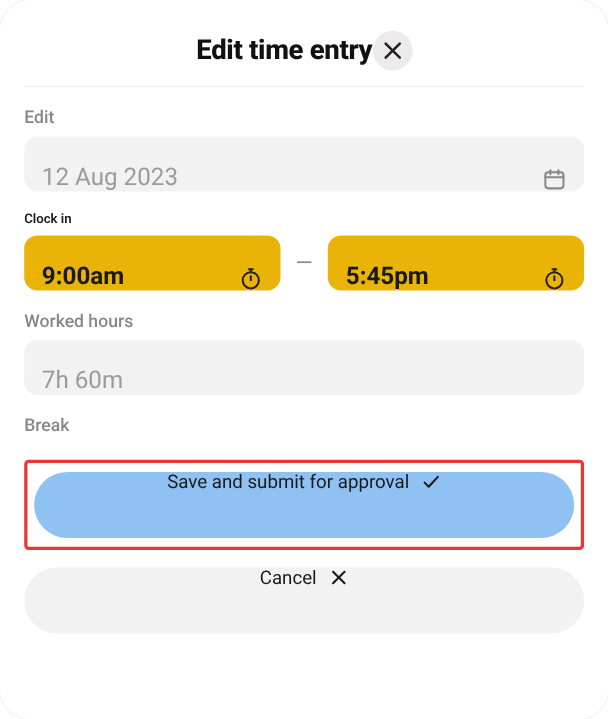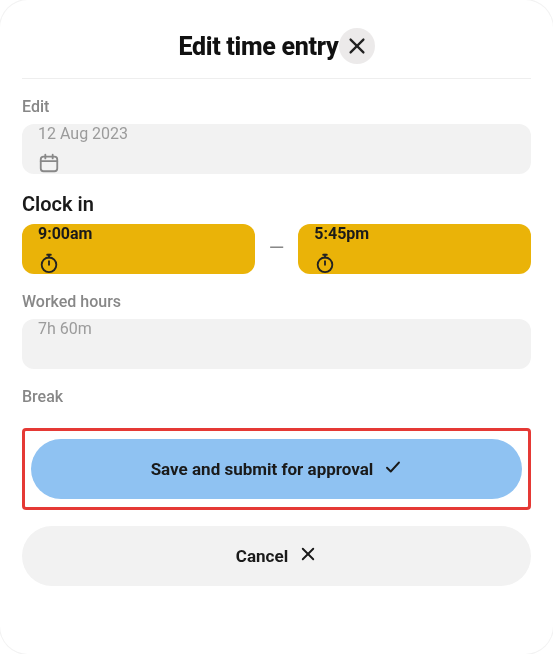--- a/index.html
+++ b/index.html
@@ -11,40 +11,40 @@
   .header { display: flex; align-items: center; justify-content: center; }
   .title { font-size: 25px; font-weight: 800; color: #111; letter-spacing: -0.3px; }
   .close-btn {
     width: 36px; height: 36px; border-radius: 50%; background: #eceaea; border: none;
     display: flex; align-items: center; justify-content: center; cursor: pointer;
   }
   .close-btn svg { width: 14px; height: 14px; }
   .divider { height: 1px; background: #eee; margin-top: 14px; }
   .field { margin-top: 18px; }
   .label { font-size: 16px; color: #878787; font-weight: 500; margin-bottom: 8px; display: block; }
-  .label-dark { font-size: 20px; color: #1a1a1a; font-weight: 600; margin-bottom: 8px; display: block; }
+  .label-dark { font-size: 12px; color: #1a1a1a; font-weight: 600; margin-bottom: 8px; display: block; }
   .input-box {
     width: 100%; height: 50px; border-radius: 12px; background: #f2f2f2; border: none;
-    display: flex; align-items: flex-start; justify-content: space-between;
-    padding: 0 16px; font-size: 16px; color: #9b9b9b; flex-direction: column;
+    display: flex; align-items: flex-end; justify-content: space-between;
+    padding: 0 16px; font-size: 22px; color: #9b9b9b;
   }
   .input-box.editable { background: #eab308; color: #1a1a1a; font-weight: bold; }
   .input-box .value { flex: 1; }
   .time-row { display: flex; align-items: flex-end; gap: 14px; margin-top: 18px; }
   .time-col { flex: 1; }
   .dash-sep { color: #888; font-size: 20px; padding-bottom: 14px; padding-top: 22px; }
   .icon-slot { display: flex; align-items: center; color: #555; }
   .icon-slot svg { width: 22px; height: 22px; }
   .highlight-frame {
     border: 3px solid #e53935; border-radius: 4px; padding: 8px 6px; margin-top: 22px;
   }
   .btn {
     width: 100%; height: 60px; border-radius: 30px; border: none; cursor: pointer;
-    display: flex; align-items: center; justify-content: center; gap: 11px;
-    font-size: 17px; font-weight: 700;
+    display: flex; align-items: flex-start; justify-content: center; gap: 11px;
+    font-size: 17px; font-weight: 400;
   }
   .btn-primary { background: #8fc2f2; color: #1a1a1a; }
   .btn-secondary { background: #f2f2f2; color: #1a1a1a; margin-top: 16px; }
   .btn svg { width: 18px; height: 18px; }
 </style>
 </head>
 <body>
 
 <div class="card">
   <div class="header">

